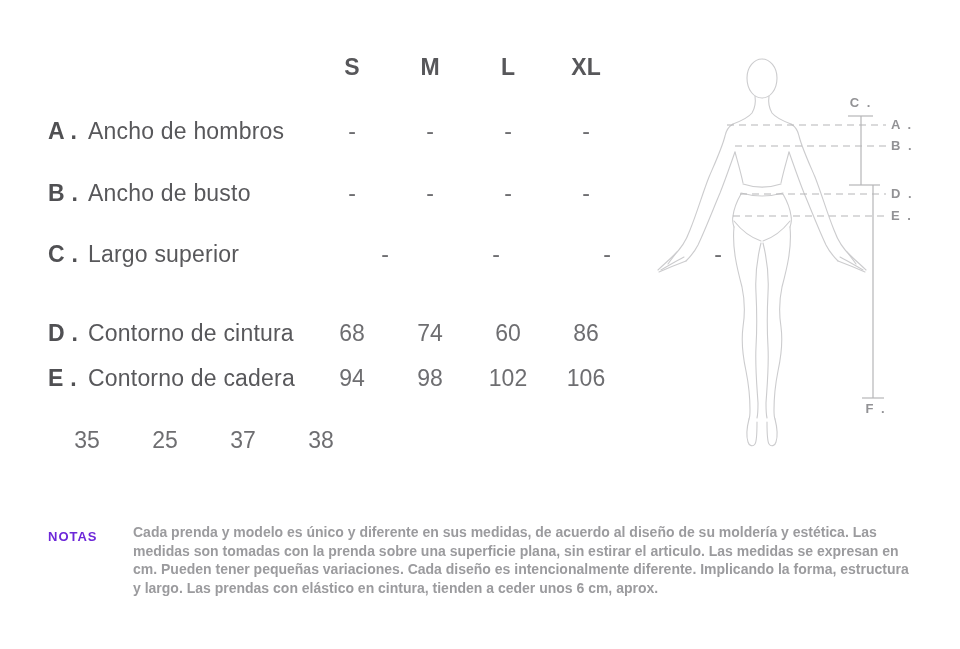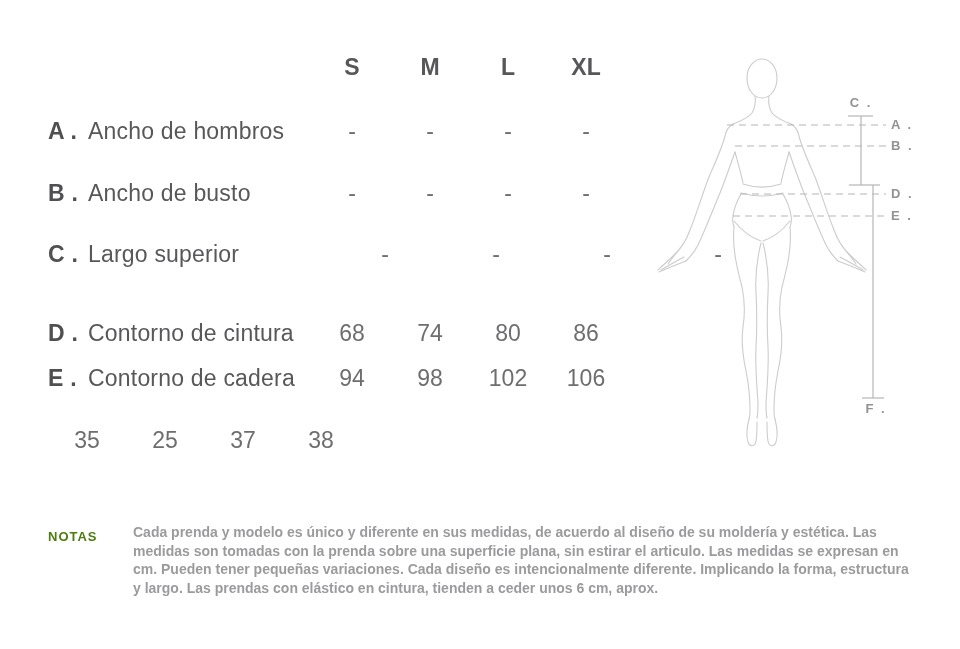--- a/index.html
+++ b/index.html
@@ -17,21 +17,21 @@
   .figure { position:absolute; left:630px; top:30px; width:330px; height:440px; }
   .figure svg { position:absolute; left:0; top:0; }
   .dlabel { position:absolute; font-size:13px; font-weight:bold; color:#929295; letter-spacing:2px; white-space:nowrap; }
   .dl-c { left:213px; top:65px; width:36px; text-align:center; }
   .dl-a { left:261px; top:87px; }
   .dl-b { left:261px; top:108px; }
   .dl-d { left:261px; top:156px; }
   .dl-e { left:261px; top:178px; }
   .dl-f { left:228px; top:371px; width:36px; text-align:center; }
   
-  .notes-heading { position:absolute; left:48px; top:529px; font-size:13px; font-weight:bold; letter-spacing:1px; color:#4d7c0f; }
+  .notes-heading { position:absolute; left:48px; top:529px; font-size:13px; font-weight:bold; letter-spacing:1px; color:#6d28d9; }
   .notes-body { position:absolute; left:133px; top:523px; width:776px; margin:0; font-size:14px; line-height:18.5px; color:#9b9b9e;font-weight:bold; }
 </style>
 </head>
 <body>
 
 <div class="page">
 
   <div class="trow" style="top:52px;">
     <div class="label-cell"></div>
     <div class="hdr">S</div>
@@ -69,21 +69,21 @@
     <div class="val">-</div>
     <div class="val">-</div>
   </div>
 
   <div class="trow" style="top:318px;">
     <div class="label-cell">
       <span class="key">D .</span><span>Contorno de cintura</span>
     </div>
     <div class="val">68</div>
     <div class="val">74</div>
-    <div class="val">80</div>
+    <div class="val">60</div>
     <div class="val">86</div>
   </div>
 
   <div class="trow" style="top:363px;">
     <div class="label-cell">
       <span class="key">E .</span><span>Contorno de cadera</span>
     </div>
     <div class="val">94</div>
     <div class="val">98</div>
     <div class="val">102</div>

